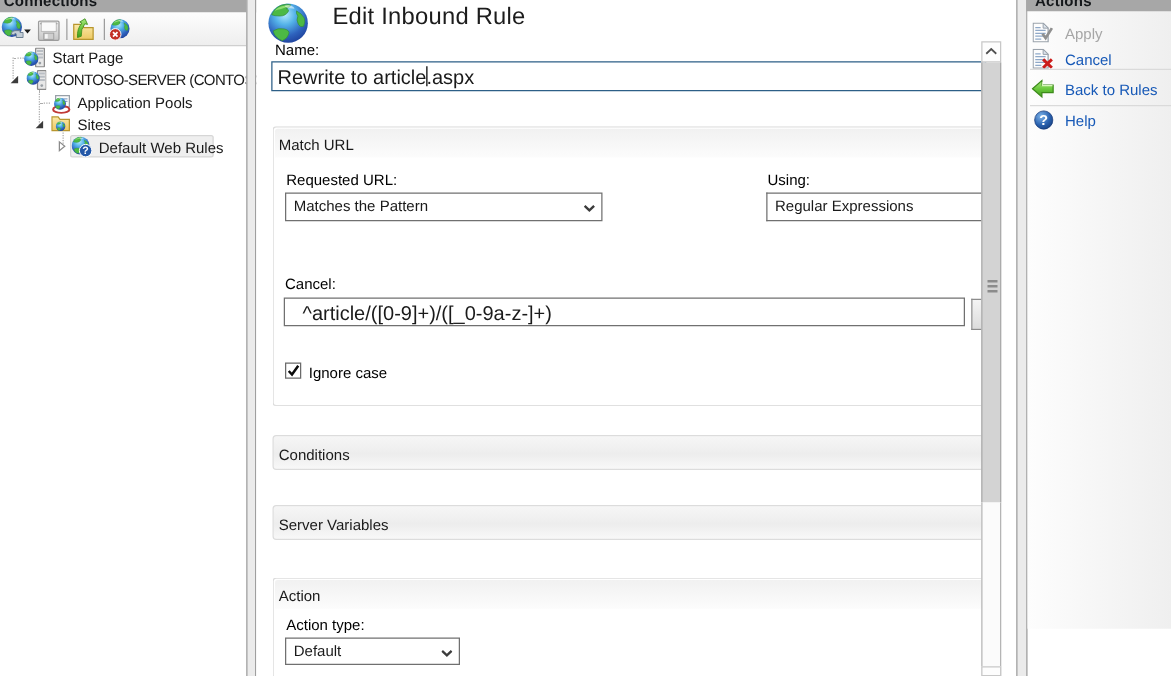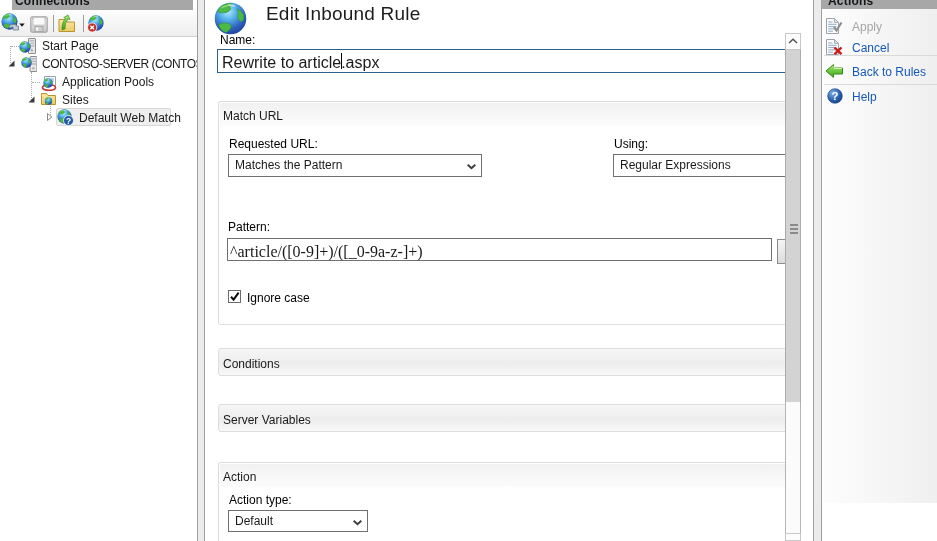--- a/index.html
+++ b/index.html
@@ -4,21 +4,21 @@
 <style>
   * { margin:0; padding:0; box-sizing:border-box; }
   html,body { width:937px; height:541px; overflow:hidden; }
   body { font-family:"Liberation Sans", sans-serif; font-size:12px; color:#1a1a1a; background:#fff; }
   #app { position:relative; width:937px; height:541px; background:#fff; }
   .abs { position:absolute; }
   .hdrbar { background:#a7a7a7; overflow:hidden; }
   .hdrbar span { display:block; font-weight:bold; font-size:12px; color:#15181b; margin-top:-6px; margin-left:3px; letter-spacing:0.2px; }
   
   #left { left:0; top:0; width:197px; height:541px; background:#fff; }
-  #lefthdr { left:12px; top:0; width:181px; height:10px; }
+  #lefthdr { left:0; top:0; width:228px; height:10px; }
   #ltoolbar { left:0; top:10px; width:197px; height:27px;
     background:linear-gradient(#fdfdfd,#eeeeee); border-bottom:1px solid #cfcfcf; }
   .tsep { position:absolute; top:5px; width:1px; height:17px; background:#9d9d9d; }
   .treerow { position:absolute; height:18px; line-height:18px; white-space:nowrap; }
   .dotv { border-left:1px dotted #ababab; width:1px; }
   .doth { border-top:1px dotted #ababab; height:1px; }
   
   .split { top:0; height:541px; background:#ebebeb; border-left:1px solid #9f9f9f; border-right:1px solid #9f9f9f; }
   
   #center { left:205px; top:0; width:580px; height:541px; background:#fff;padding-left:39px; }
@@ -158,21 +158,21 @@
           <use href="#globe"></use>
         </svg>
       <circle cx="11.5" cy="11.5" r="5" fill="#2458a8" stroke="#ffffff" stroke-width="0.8"></circle>
       <text x="11.5" y="14.6" font-size="8.5" font-weight="bold" fill="#fff" text-anchor="middle" font-family="Liberation Sans">?</text>
     </svg>
 
     <div class="abs treerow" style="left:42px; top:37px;">Start Page</div>
     <div class="abs treerow" style="left:42px; top:55px; letter-spacing:-0.5px;">CONTOSO-SERVER (CONTOSO\SYS</div>
     <div class="abs treerow" style="left:62px; top:73px;">Application Pools</div>
     <div class="abs treerow" style="left:62px; top:91px;">Sites</div>
-    <div class="abs treerow" style="left:79px; top:109px;">Default Web Match</div>
+    <div class="abs treerow" style="left:79px; top:109px;">Default Web Rules</div>
   </div>
   <div id="lefthdr" class="abs hdrbar">
       <span>Connections</span>
     </div>
   <div id="ltoolbar" class="abs">
     <div class="tsep" style="left:53px;"></div>
     <div class="tsep" style="left:83px;"></div>
     <svg class="abs" style="left:1px; top:3px;" width="17" height="17" viewBox="0 0 32 32">
         <use href="#globe"></use>
       </svg>
@@ -223,23 +223,23 @@
       <div class="combo" style="left:9px; top:52px; width:254px; height:23px;">
         <span class="ctext">Matches the Pattern</span>
         <svg class="chev" width="9" height="6">
             <path d="M0.7 0.7 L4.5 4.3 L8.3 0.7" fill="none" stroke="#3c3c3c" stroke-width="1.9"></path>
           </svg>
       </div>
       <div class="lbl" style="left:395px; top:35px;">Using:</div>
       <div class="combo" style="left:394px; top:52px; width:178px; height:23px; border-right:none;">
         <span class="ctext">Regular Expressions</span>
       </div>
-      <div class="lbl" style="left:9px; top:118px;">Pattern:</div>
+      <div class="lbl" style="left:9px; top:118px;">Cancel:</div>
       <div class="tbox" style="left:8px; top:136px; width:545px; height:23px;">
-        <span style="position:absolute; left:2px; top:4px;font-family:Liberation Serif, serif;">^article/([0-9]+)/([_0-9a-z-]+)</span>
+        <span style="position:absolute; left:14px; top:4px;">^article/([0-9]+)/([_0-9a-z-]+)</span>
       </div>
       <div class="abs" style="left:558px; top:137px; width:9px; height:25px; background:linear-gradient(#f4f4f4,#dcdcdc); border:1px solid #8c8c8c; border-right:none;"></div>
       <div class="abs" style="left:9px; top:188px; width:13px; height:13px; background:#fff; border:1px solid #6b6b6b;">
         <svg width="11" height="11" style="position:absolute;left:0px;top:0px;">
             <path d="M2 5.8 L4.6 8.6 L9.6 1.6" fill="none" stroke="#0a0a0a" stroke-width="2"></path>
           </svg>
       </div>
       <div class="lbl" style="left:28px; top:189px;">Ignore case</div>
     </div>
 

